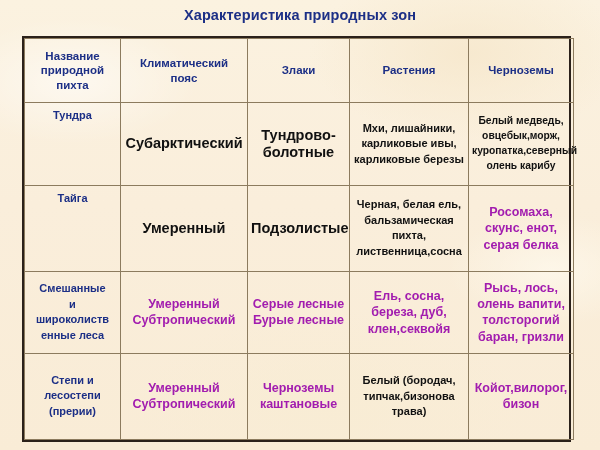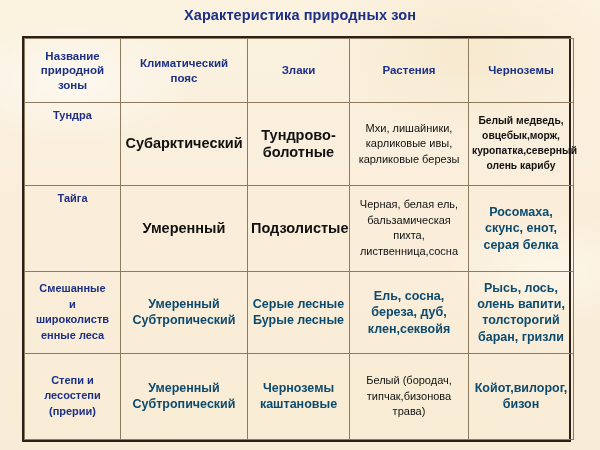--- a/index.html
+++ b/index.html
@@ -95,26 +95,26 @@
   }
   td.big {
     font-size: 14.5px;
     font-weight: bold;
     color: #111111;
     line-height: 1.2;
   }
   td.med {
     font-size: 12.5px;
     font-weight: bold;
-    color: #0c4a6e;
+    color: #a21caf;
     line-height: 1.3;
   }
   td.small {
     font-size: 11px;
-    font-weight: normal;
+    font-weight: bold;
     color: #111111;
     line-height: 1.42;
   }
   td.xsmall {
     font-size: 10.3px;
     font-weight: bold;
     color: #111111;
     line-height: 1.45;
   }
   .nowrapline { white-space: nowrap; }
@@ -141,21 +141,21 @@
           <col class="c2">
           <col class="c3">
           <col class="c4">
           <col class="c5">
       </colgroup>
       <thead>
         <tr>
           <th>
             <div>Название</div>
             <div>природной</div>
-            <div>зоны</div>
+            <div>пихта</div>
           </th>
           <th>
             <div>Климатический</div>
             <div>пояс</div>
           </th>
           <th>
             <div>Злаки</div>
           </th>
           <th>
             <div>Растения</div>

